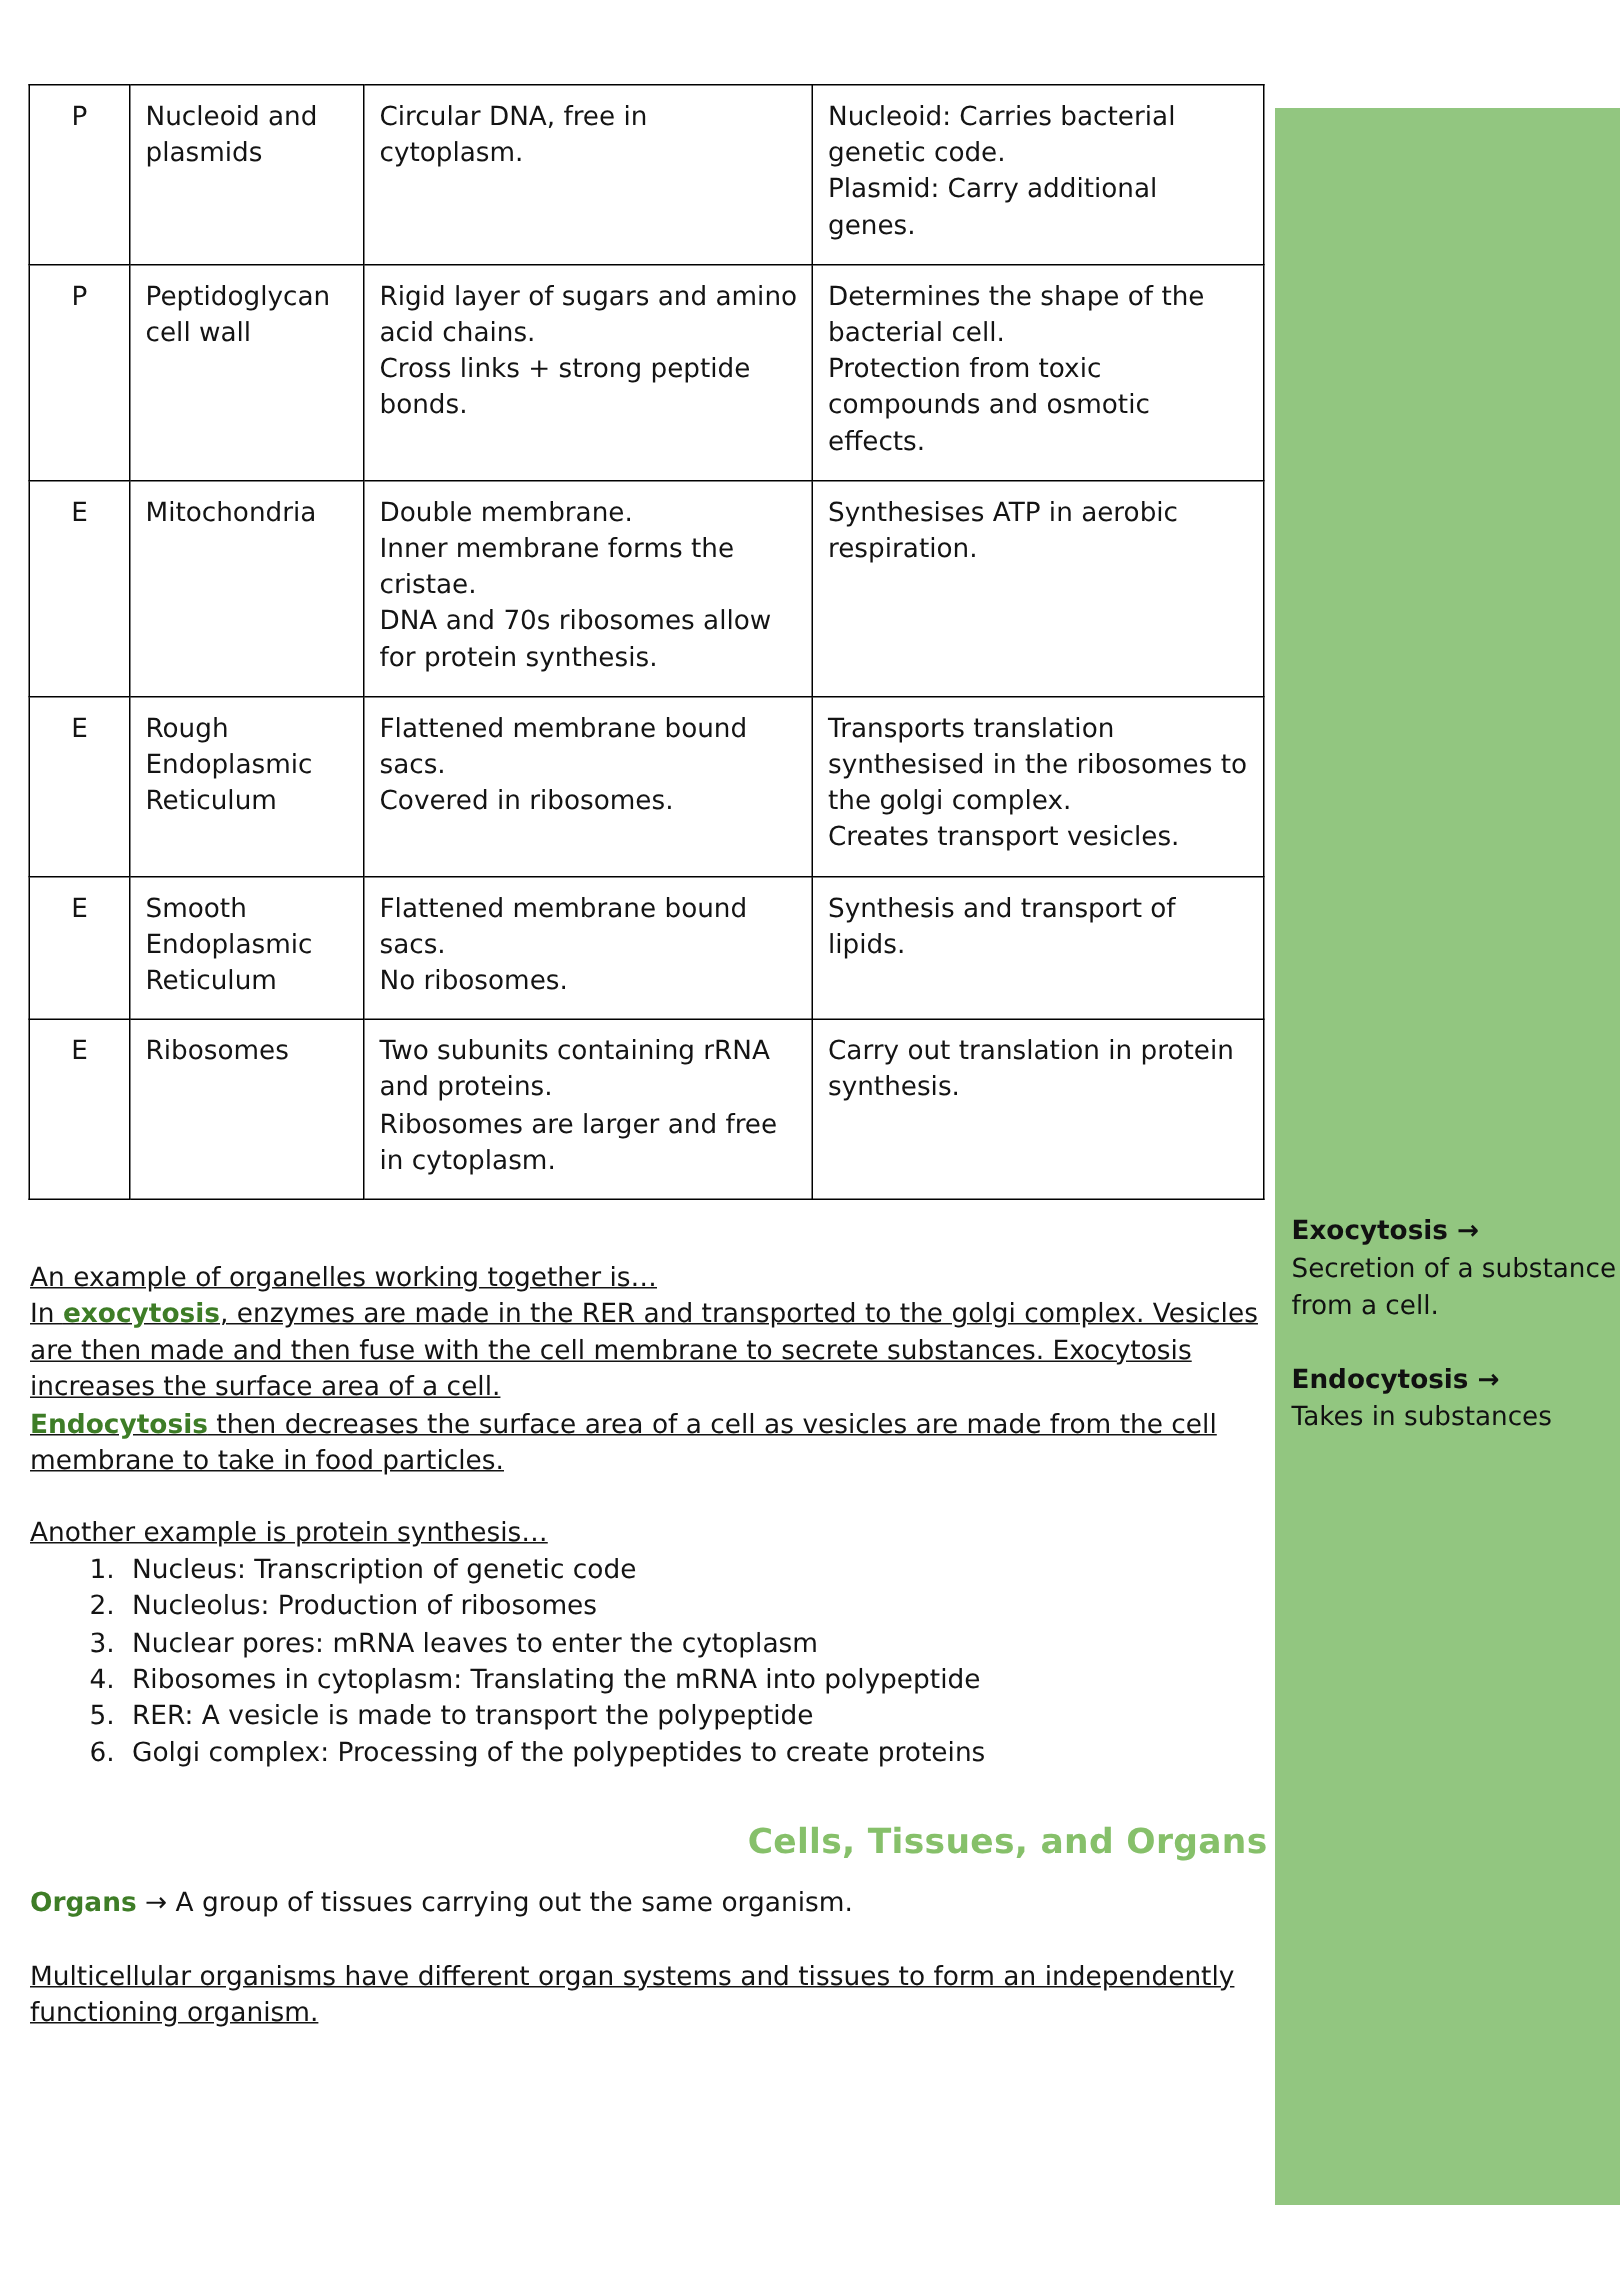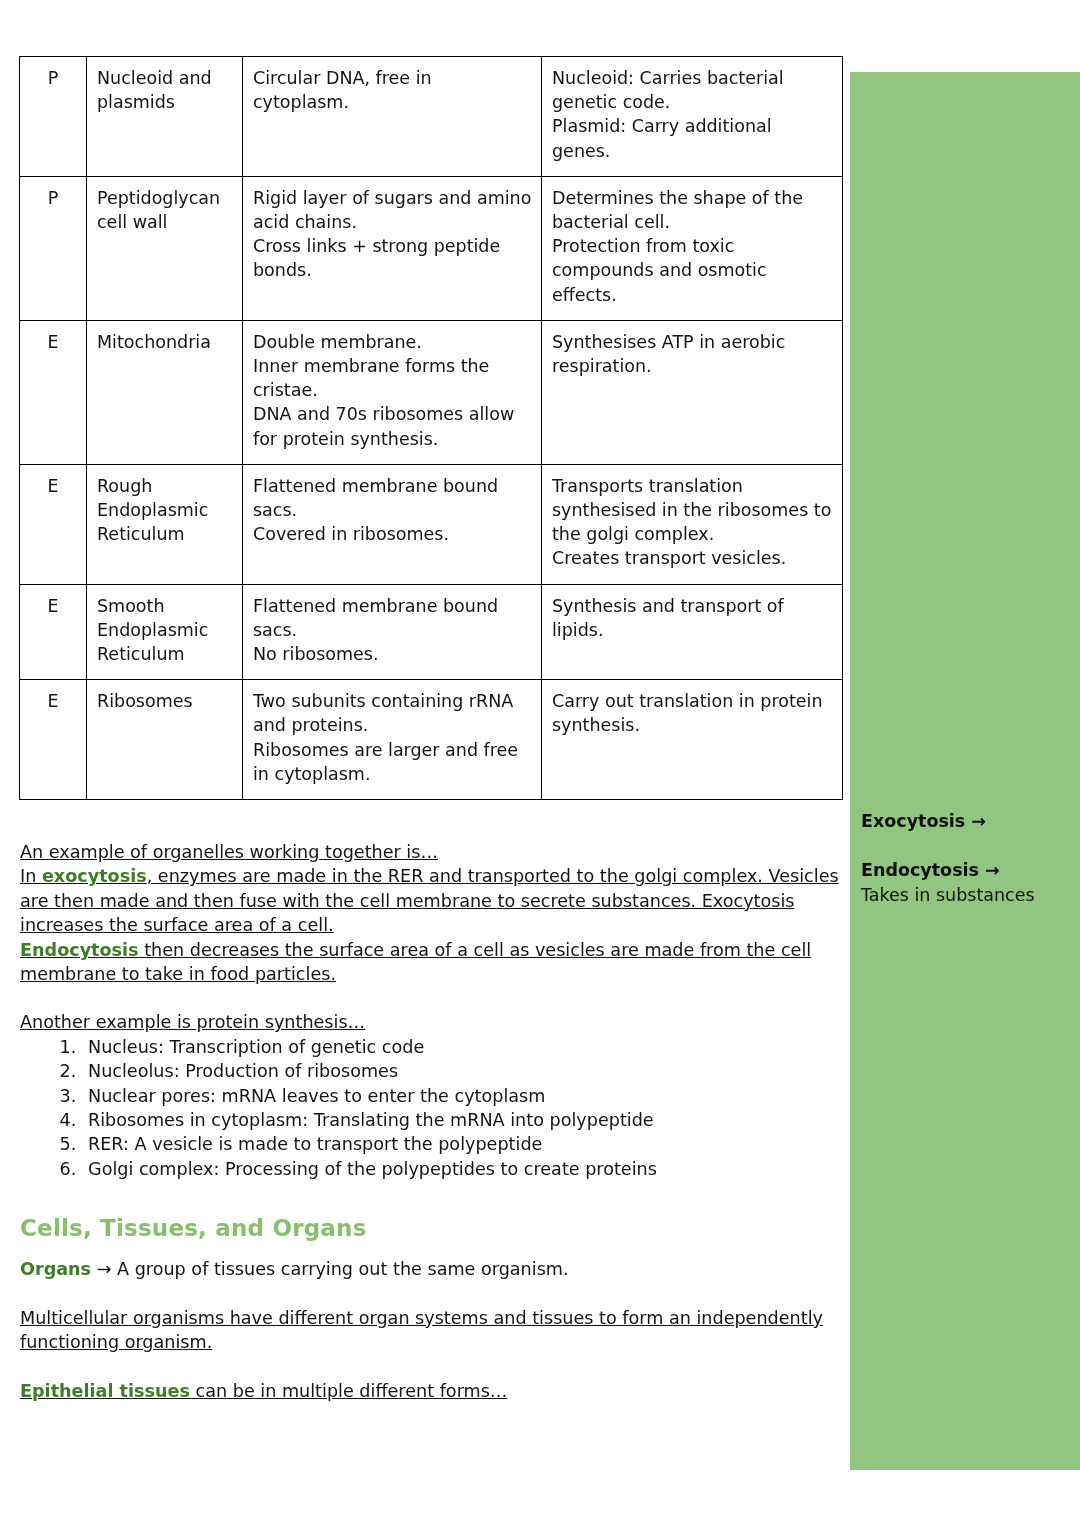--- a/index.html
+++ b/index.html
@@ -84,38 +84,40 @@
   .spacer { height: 24px; }
   .g { color: #3e7d27; font-weight: bold; }
 
   h2.section-heading {
     color: #86c06a;
     font-size: 23px;
     font-weight: bold;
     letter-spacing: 0.2px;
     margin: 0 0 16px 0;
     line-height: 26px;
+    text-align: right;
   }
   ol.steps {
     margin: 0;
     padding-left: 62px;
     font-size: 17.6px;
     line-height: 24.4px;
     color: #141414;
   }
   ol.steps li { padding-left: 6px; }
   .defline { font-size: 17.6px; line-height: 24.4px; color: #141414; }
 </style>
 </head>
 <body>
 
 <div id="sidebar">
   <div class="notes">
     <div class="note-block">
       <b>Exocytosis</b><b>&nbsp;</b><b>→</b><br>
+      <span>Secretion of a substance from a cell.</span>
     </div>
     <div class="note-block">
       <b>Endocytosis</b><b>&nbsp;</b><b>→</b><br>
       <span>Takes in substances</span>
     </div>
   </div>
 </div>
 
 <table id="organelle-table">
   <colgroup>
@@ -195,15 +197,14 @@
   <h2 class="section-heading">Cells, Tissues, and Organs</h2>
 
   <div class="defline"><span class="g">Organs</span> <span>→</span><span> A group of tissues carrying out the same organism.</span></div>
 
   <div class="spacer"></div>
 
   <p class="para">Multicellular organisms have different organ systems and tissues to form an independently functioning organism.</p>
 
   <div class="spacer"></div>
 
-  <p class="para"><span class="g">Epithelial tissues</span><span> can be in multiple different forms…</span></p>
 
 </div>
 
 </body></html>

